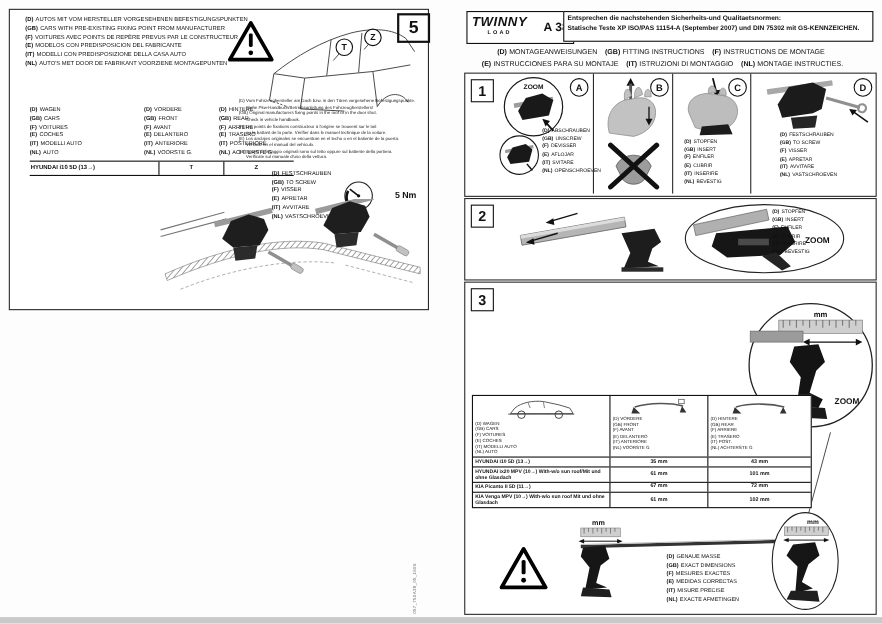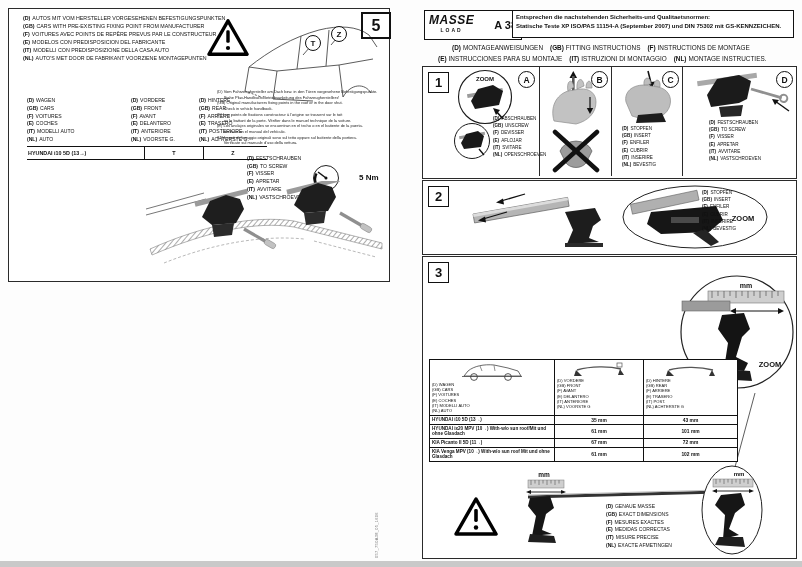--- a/index.html
+++ b/index.html
@@ -191,21 +191,21 @@
         <rect x="24" y="-2.8" width="12" height="5.6" rx="2.4" fill="#c2c2c2" stroke="#777" stroke-width="0.5"></rect>
       </g>
     </svg>
   </div>
 </div>
 
 <div class="abs doccode">057_750A38_05_1606</div>
 
 <div class="abs brandbox">
   <div class="brandname">
-    <span>MASSE</span>
+    <span>TWINNY</span>
     <div class="brandsub">LOAD</div>
   </div>
   <div class="brandmodel">A 38</div>
 </div>
 <div class="abs normsbox">
   <div>Entsprechen die nachstehenden Sicherheits-und Qualitaetsnormen:</div>
   <div>Statische Teste XP ISO/PAS 11154-A (September 2007) und DIN 75302 mit GS-KENNZEICHEN.</div>
 </div>
 <div class="abs instr">
   <div style="padding-left:14px;"><span class="pair"><b>(D)</b><span>MONTAGEANWEISUNGEN</span></span><span class="pair"><b>(GB)</b><span>FITTING INSTRUCTIONS</span></span><span class="pair"><b>(F)</b><span>INSTRUCTIONS DE MONTAGE</span></span></div>

